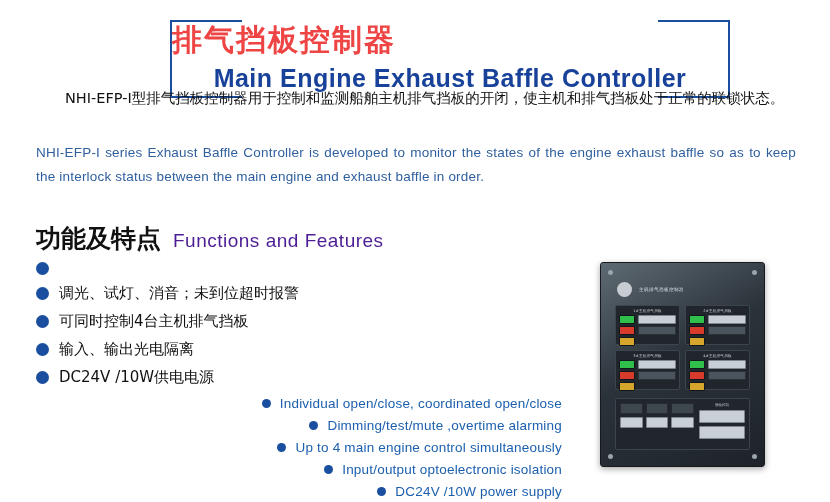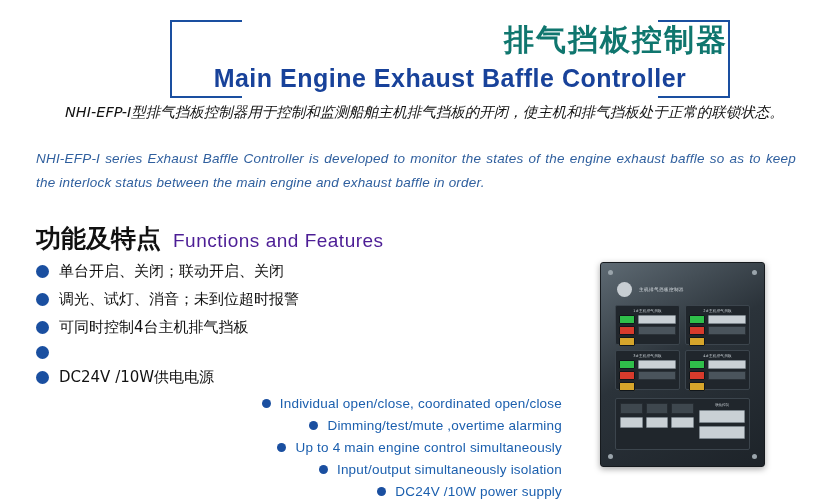--- a/index.html
+++ b/index.html
@@ -50,57 +50,56 @@
     width: 70px;
     background: #1a4fa0;
   }
   .frame-bottom-left  { left: 0; }
   .frame-bottom-right { right: 0; }
 
   .title-cn {
     position: absolute;
     left: 0; right: 0;
     top: 0px;
-    text-align: right;
+    text-align: left;
     font-family: "DejaVu Sans", sans-serif;
     font-size: 30px;
     font-weight: bold;
-    color: #0f766e;
+    color: #ef4444;
     letter-spacing: 2px;
   }
   .title-en {
     position: absolute;
     left: 0; right: 0;
     top: 44px;
     text-align: center;
     font-family: Liberation Sans, sans-serif;
     font-size: 25px;
     font-weight: bold;
     color: #18429a;
     letter-spacing: 0.5px;
   }
 
   
   .intro {
     position: absolute;
     left: 36px;
-    top: 100px;
+    top: 86px;
     width: 760px;
-    font-style: italic;
   }
   .intro-cn {
     font-family: "DejaVu Sans", sans-serif;
     font-size: 14.5px;
     color: #111111;
     line-height: 1.75;
     text-indent: 2em;
     text-align: justify;
   }
   .intro-en {
-    margin-top: 22px;
+    margin-top: 30px;
     font-family: "Liberation Sans", sans-serif;
     font-size: 13.5px;
     color: #2f5f9e;
     line-height: 1.75;
     text-align: justify;
     letter-spacing: 0.2px;
   }
 
   
   .section-head {
@@ -336,32 +335,32 @@
 </div>
 
 <div class="section-head">
   <span class="cn">功能及特点</span>
   <span class="en">Functions and Features</span>
 </div>
 
 <div class="features-cn">
   <div class="feat-row">
     <span class="bullet"></span>
-    <span class="feat-cn-text">单台开启、关闭；联动开启、关闭</span>
   </div>
   <div class="feat-row">
     <span class="bullet"></span>
     <span class="feat-cn-text">调光、试灯、消音；未到位超时报警</span>
   </div>
   <div class="feat-row">
     <span class="bullet"></span>
     <span class="feat-cn-text">可同时控制4台主机排气挡板</span>
   </div>
   <div class="feat-row">
     <span class="bullet"></span>
+    <span class="feat-cn-text">输入、输出光电隔离</span>
   </div>
   <div class="feat-row">
     <span class="bullet"></span>
     <span class="feat-cn-text">DC24V /10W供电电源</span>
   </div>
 </div>
 
 <div class="features-en">
   <div class="feat-row">
     <span class="bullet sm"></span>
@@ -370,21 +369,21 @@
   <div class="feat-row">
     <span class="bullet sm"></span>
     <span class="feat-en-text">Dimming/test/mute ,overtime alarming</span>
   </div>
   <div class="feat-row">
     <span class="bullet sm"></span>
     <span class="feat-en-text">Up to 4 main engine control simultaneously</span>
   </div>
   <div class="feat-row">
     <span class="bullet sm"></span>
-    <span class="feat-en-text">Input/output simultaneously isolation</span>
+    <span class="feat-en-text">Input/output optoelectronic isolation</span>
   </div>
   <div class="feat-row">
     <span class="bullet sm"></span>
     <span class="feat-en-text">DC24V /10W power supply</span>
   </div>
 </div>
 
 <div class="product">
   <span class="panel-screw sc-tl"></span>
   <span class="panel-screw sc-tr"></span>

